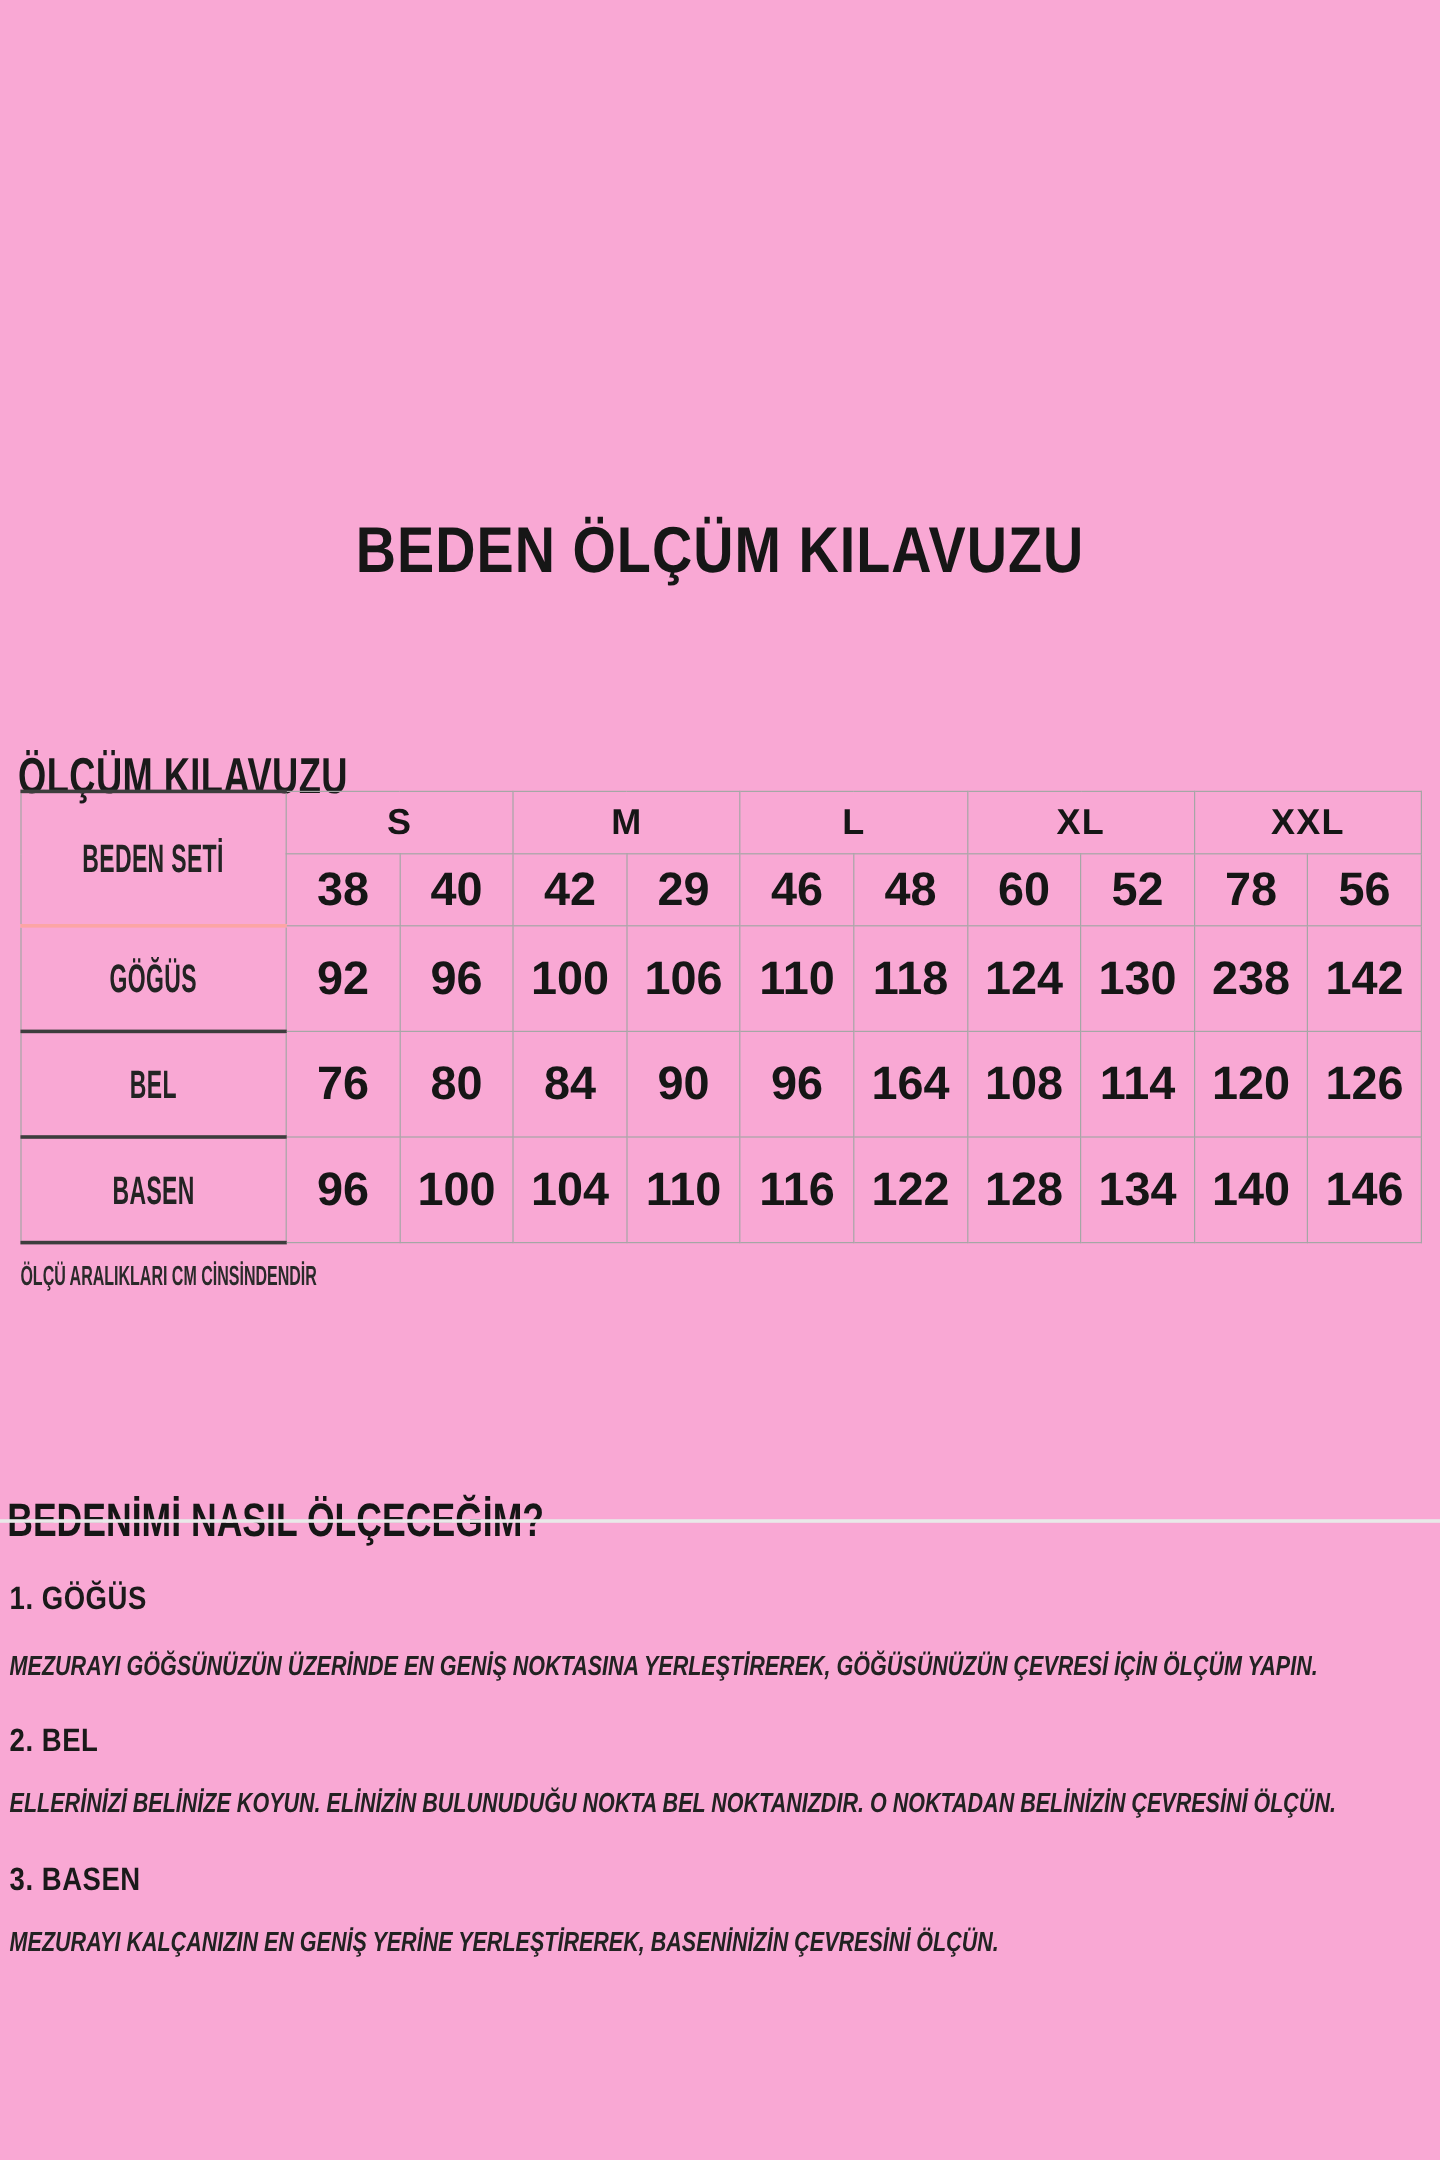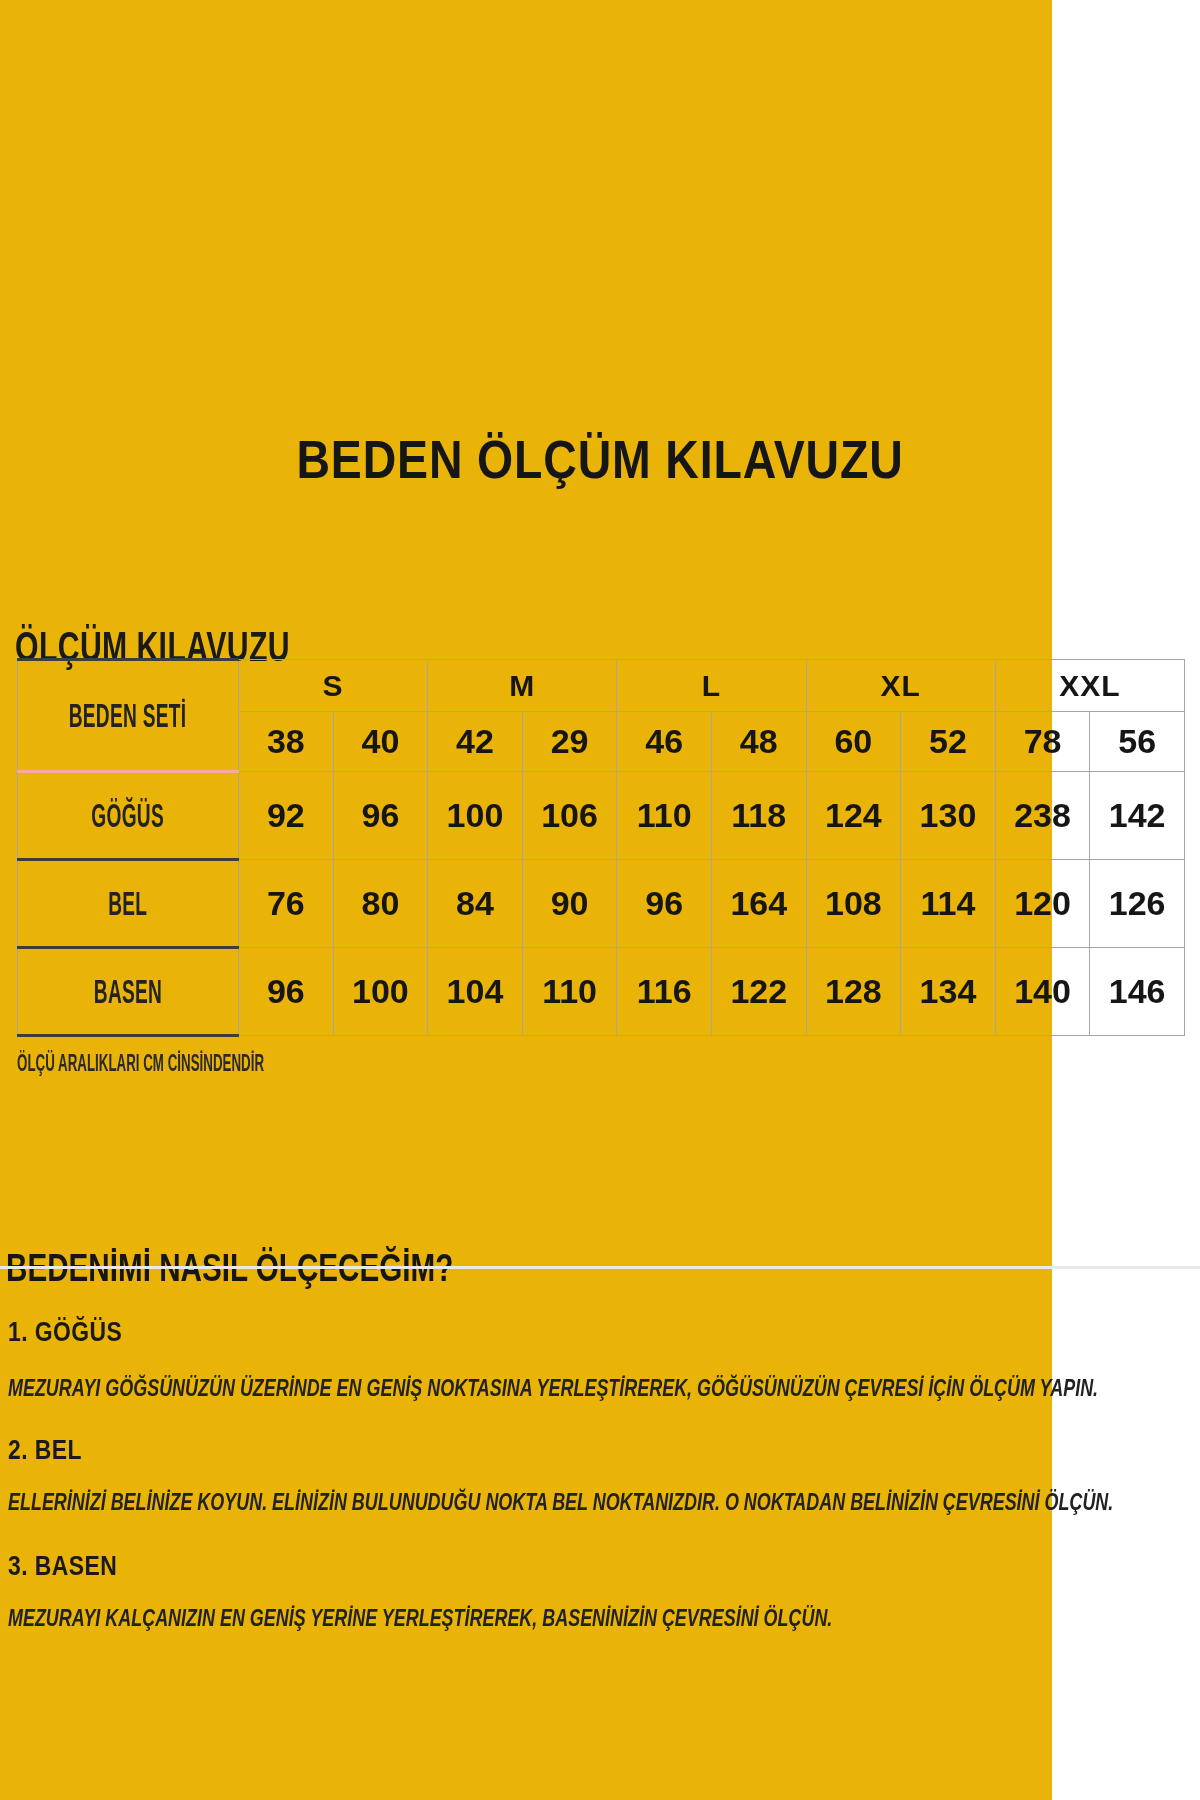--- a/index.html
+++ b/index.html
@@ -4,21 +4,21 @@
 <style>
   html, body { margin: 0; padding: 0; }
   body {
     width: 1200px; height: 1800px;
     background: #ffffff;
     font-family: "Liberation Sans", sans-serif;
     color: #141414;
     position: relative;
     overflow: hidden;
   }
-  .page { position: absolute; inset: 0; width: 1052px; height: 1800px; background: #eab308; }
+  .page { position: absolute; inset: 0; width: 1200px; height: 1800px; background: #f9a8d4; }
 
   
   .main-title {
     position: absolute; top: 392px; left: 0; width: 1200px;
     text-align: center;
     font-size: 54px; font-weight: 800; letter-spacing: 1px;
     transform: scaleX(0.86); transform-origin: center top;
     white-space: nowrap; color: #161616;
   }
 
@@ -40,21 +40,21 @@
   .size-table td, .size-table th {
     border: 1px solid #a6a6a6;
     text-align: center; vertical-align: middle;
     padding: 0; font-weight: 700; color: #161616;
     overflow: hidden;
   }
   tr.letters-row  { height: 52px; }
   tr.sizes-row    { height: 60px; }
   tr.data-row     { height: 88px; }
   th.group-letter { font-size: 30px; font-weight: 800; letter-spacing: 1px; }
-  td.size-num, td.value-num { font-size: 34px; font-weight: 800; }
+  td.size-num, td.value-num { font-size: 39px; font-weight: 800; }
   th.corner-cell  { border-top: 3px solid #3d3d3d; border-bottom: 3px solid #fca5a5; }
   td.row-label-cell { border-top: 3px solid #3d3d3d; }
   tr.data-row:last-child td.row-label-cell { border-bottom: 3px solid #3d3d3d; }
   .cond-label {
     display: inline-block;
     font-size: 33px; font-weight: 600; letter-spacing: 0.5px;
     transform: scaleX(0.58); transform-origin: center center;
     white-space: nowrap; color: #232323;
   }
 

